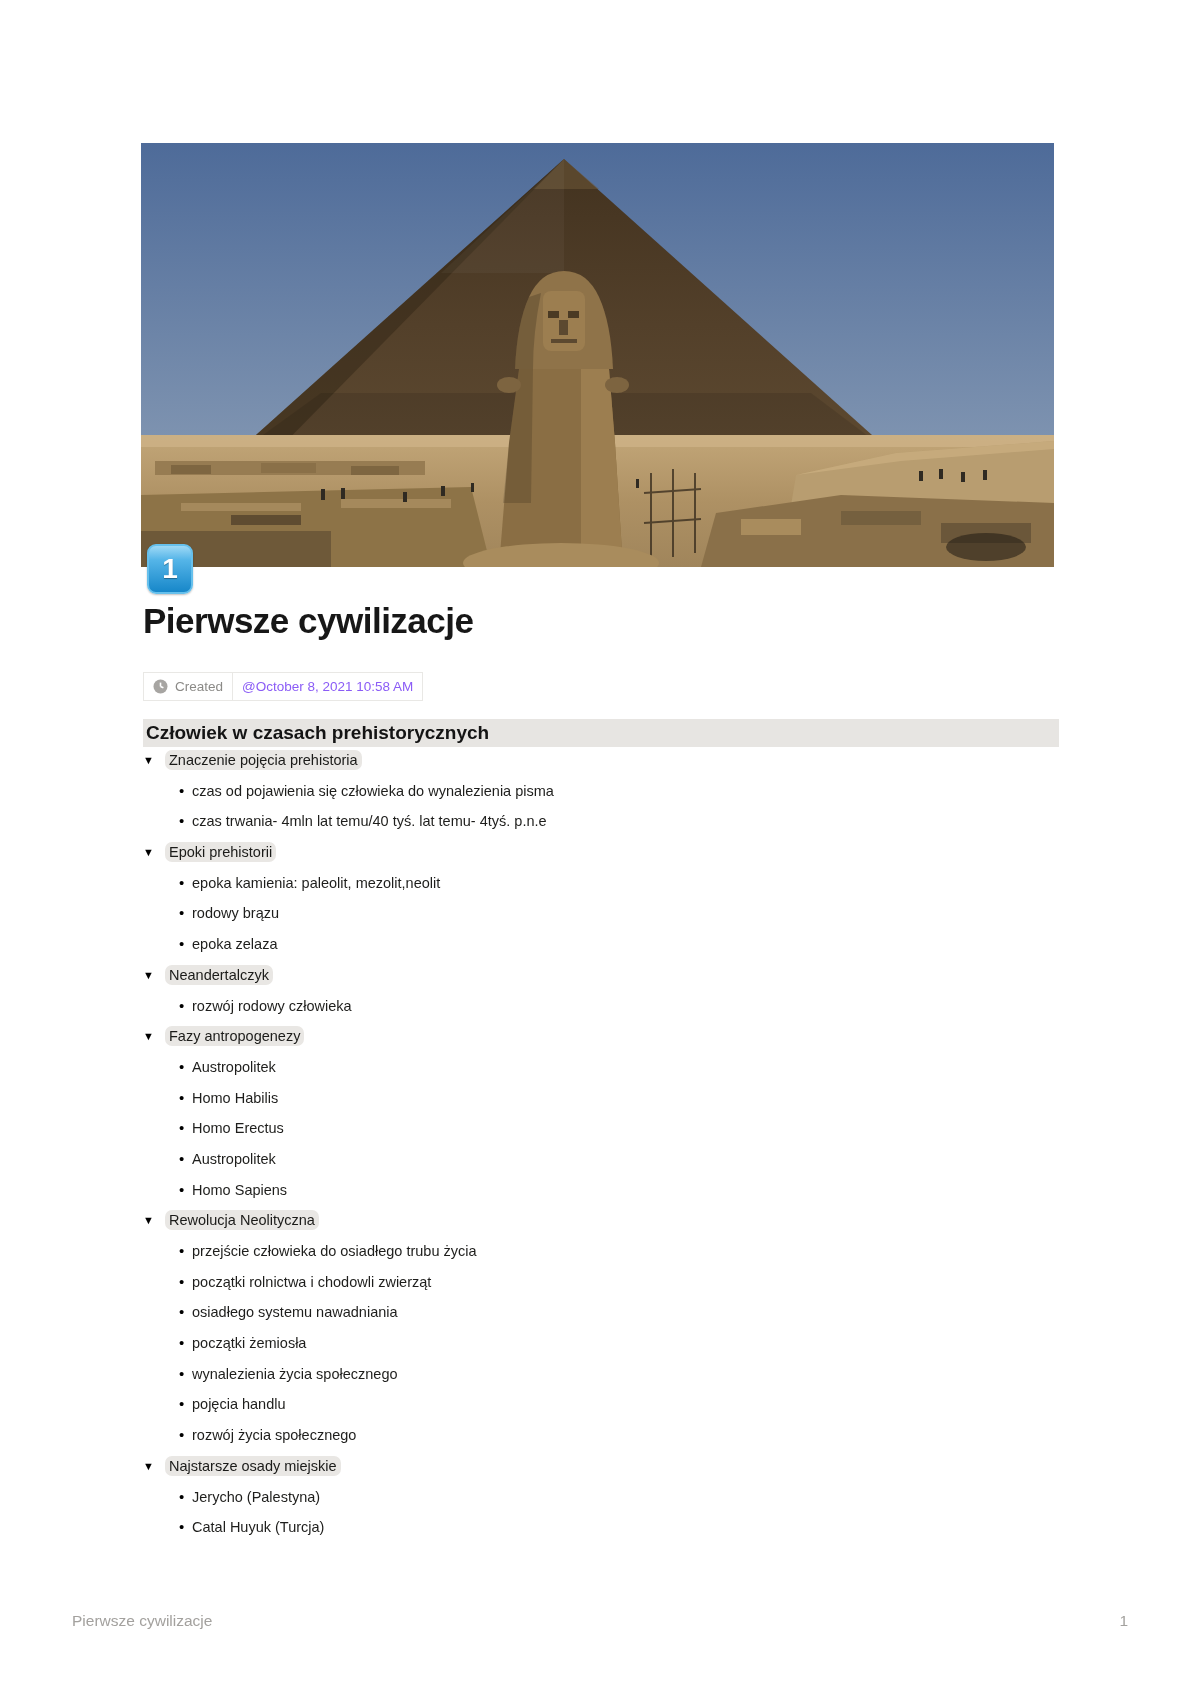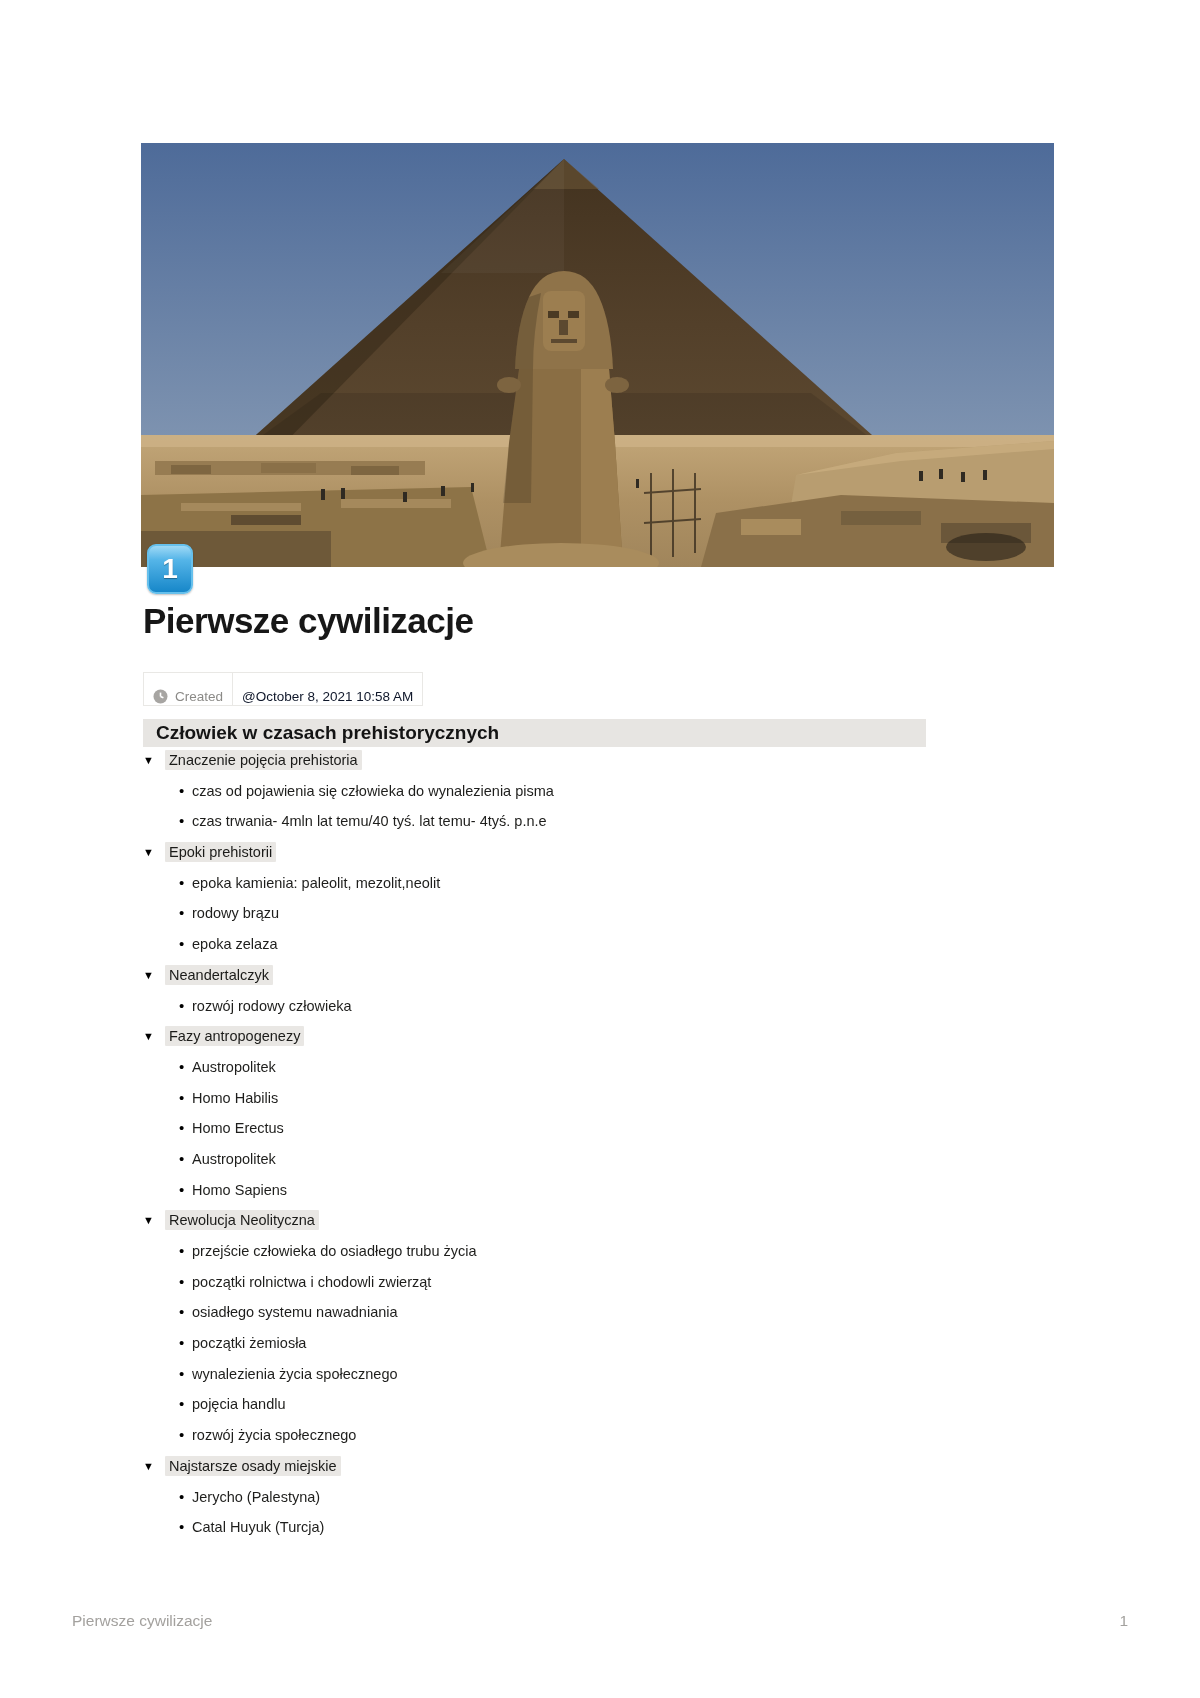--- a/index.html
+++ b/index.html
@@ -31,40 +31,40 @@
   .page-title{
     position:absolute;top:601px;left:0;margin:0;
     font-size:35px;font-weight:bold;color:#171717;letter-spacing:-.5px;
   }
   .props{
     position:absolute;top:672px;left:0;
     display:flex;align-items:stretch;height:29px;
     font-size:13.5px;color:#8b8a87;
   }
   .prop-cell{
-    display:flex;
-    border:1px solid #e9e8e5;padding:16px 9px;
-  }
-  .prop-cell.value{border-left:none;color:#0f172a;}
+    display:flex;align-items:center;
+    border:1px solid #e9e8e5;padding:10px 9px;
+  }
+  .prop-cell.value{border-left:none;color:#8b5cf6;}
   .clock-icon{display:inline-flex;margin-right:7px;}
   .section-heading{
-    position:absolute;top:719px;left:0;width:783px;height:28px;margin:0;
+    position:absolute;top:719px;left:0;width:916px;height:28px;margin:0;
     background:#e7e5e2;
     font-size:19px;font-weight:bold;color:#141414;
-    line-height:28px;padding-left:13px;box-sizing:border-box;
+    line-height:28px;padding-left:3px;box-sizing:border-box;
   }
   .outline{position:absolute;top:750px;left:0;width:911px;}
   .row{min-height:20px;margin-bottom:10.7px;display:flex;align-items:flex-start;
        font-size:14.5px;line-height:20px;color:#1e1e1c;}
   .row .marker{flex:0 0 auto;}
   .row.toggle .marker{
     width:22px;font-size:11px;color:#000;line-height:20px;cursor:pointer;
   }
   .row.toggle .txt{
-    background:#e9e7e4;padding:0 4px;border-radius:1px;color:#1b1b19;
+    background:#e9e7e4;padding:0 4px;border-radius:7px;color:#1b1b19;
   }
   .row.bullet{padding-left:36px;}
   .row.bullet .marker{
     width:13px;font-size:15px;line-height:19px;color:#000;
   }
   .footer{
     position:absolute;left:72px;top:1612px;width:1056px;
     display:flex;justify-content:space-between;
     font-size:15.5px;color:#a3a19e;
   }

